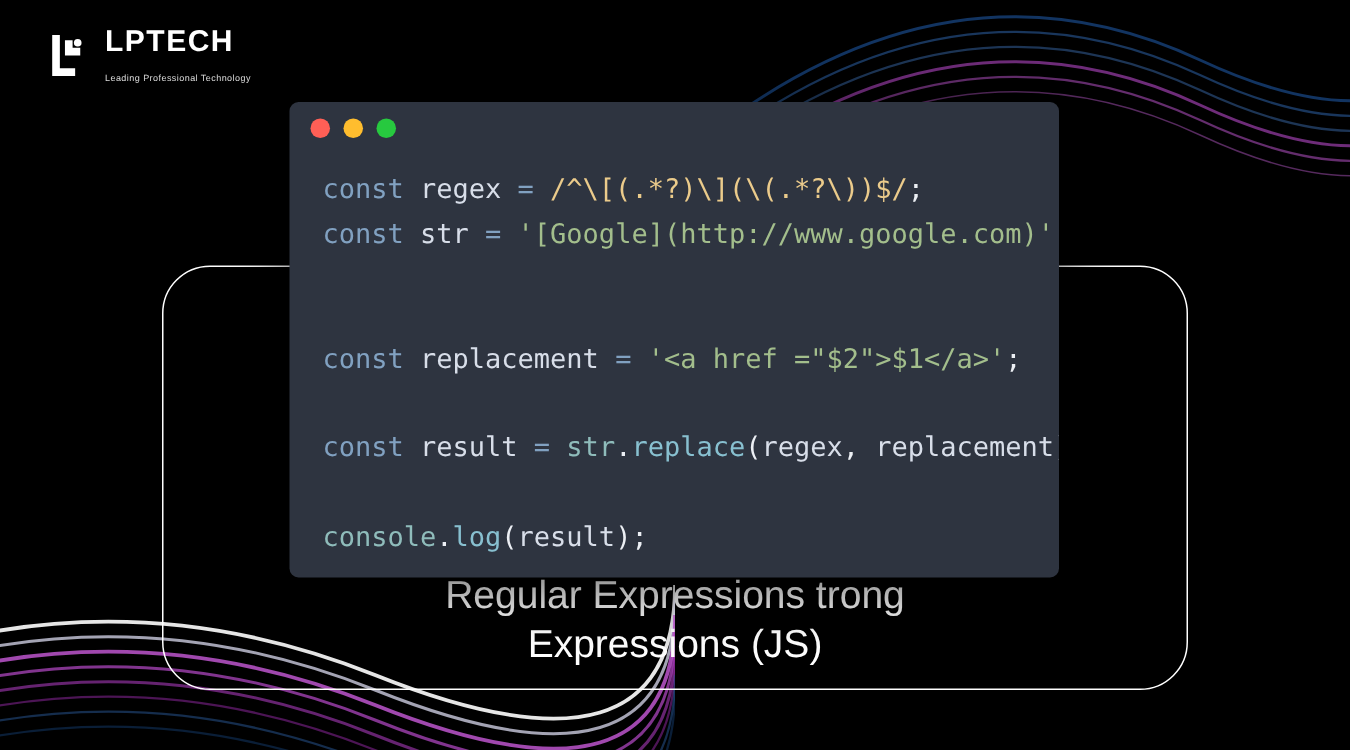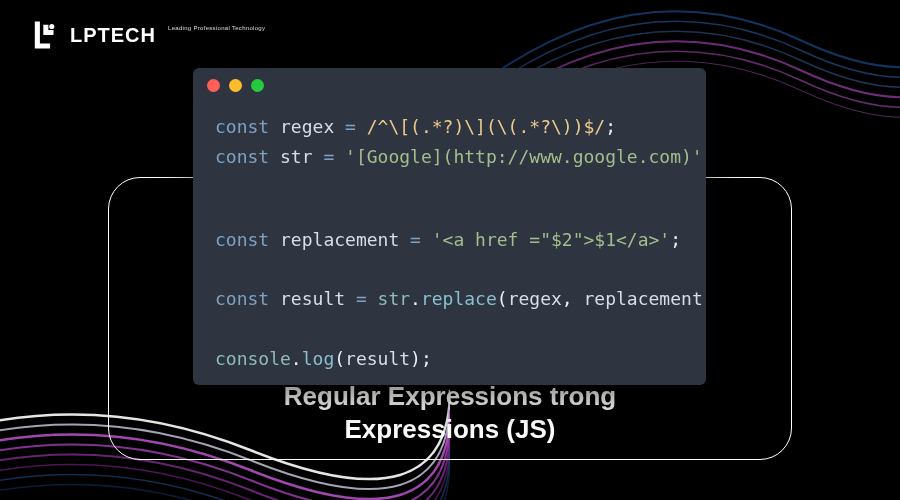--- a/index.html
+++ b/index.html
@@ -35,21 +35,21 @@
     align-items: center;
     gap: 8px;
     color: #fff;
   }
   .logo-icon {
     width: 34px;
     height: 34px;
   }
   .logo-text {
     display: flex;
-    flex-direction: row;
+    flex-direction: column;
     line-height: 1;
     gap: 12px;
   }
   .logo-main {
     font-size: 20px;
     font-weight: 700;
     letter-spacing: 1px;
   }
   .logo-sub {
     font-size: 6px;
@@ -66,21 +66,21 @@
     border-radius: 32px;
   }
   .title {
     position: absolute;
     bottom: 14px;
     left: 0;
     right: 0;
     text-align: center;
     color: #fff;
     font-size: 26px;
-    font-weight: 700;
+    font-weight: 400;
     line-height: 1.25;
   }
   .code-window {
     position: absolute;
     left: 193px;
     top: 68px;
     width: 513px;
     background: #2e3440;
     border-radius: 6px;
     box-shadow: 0 10px 40px rgba(0,0,0,0.6);

